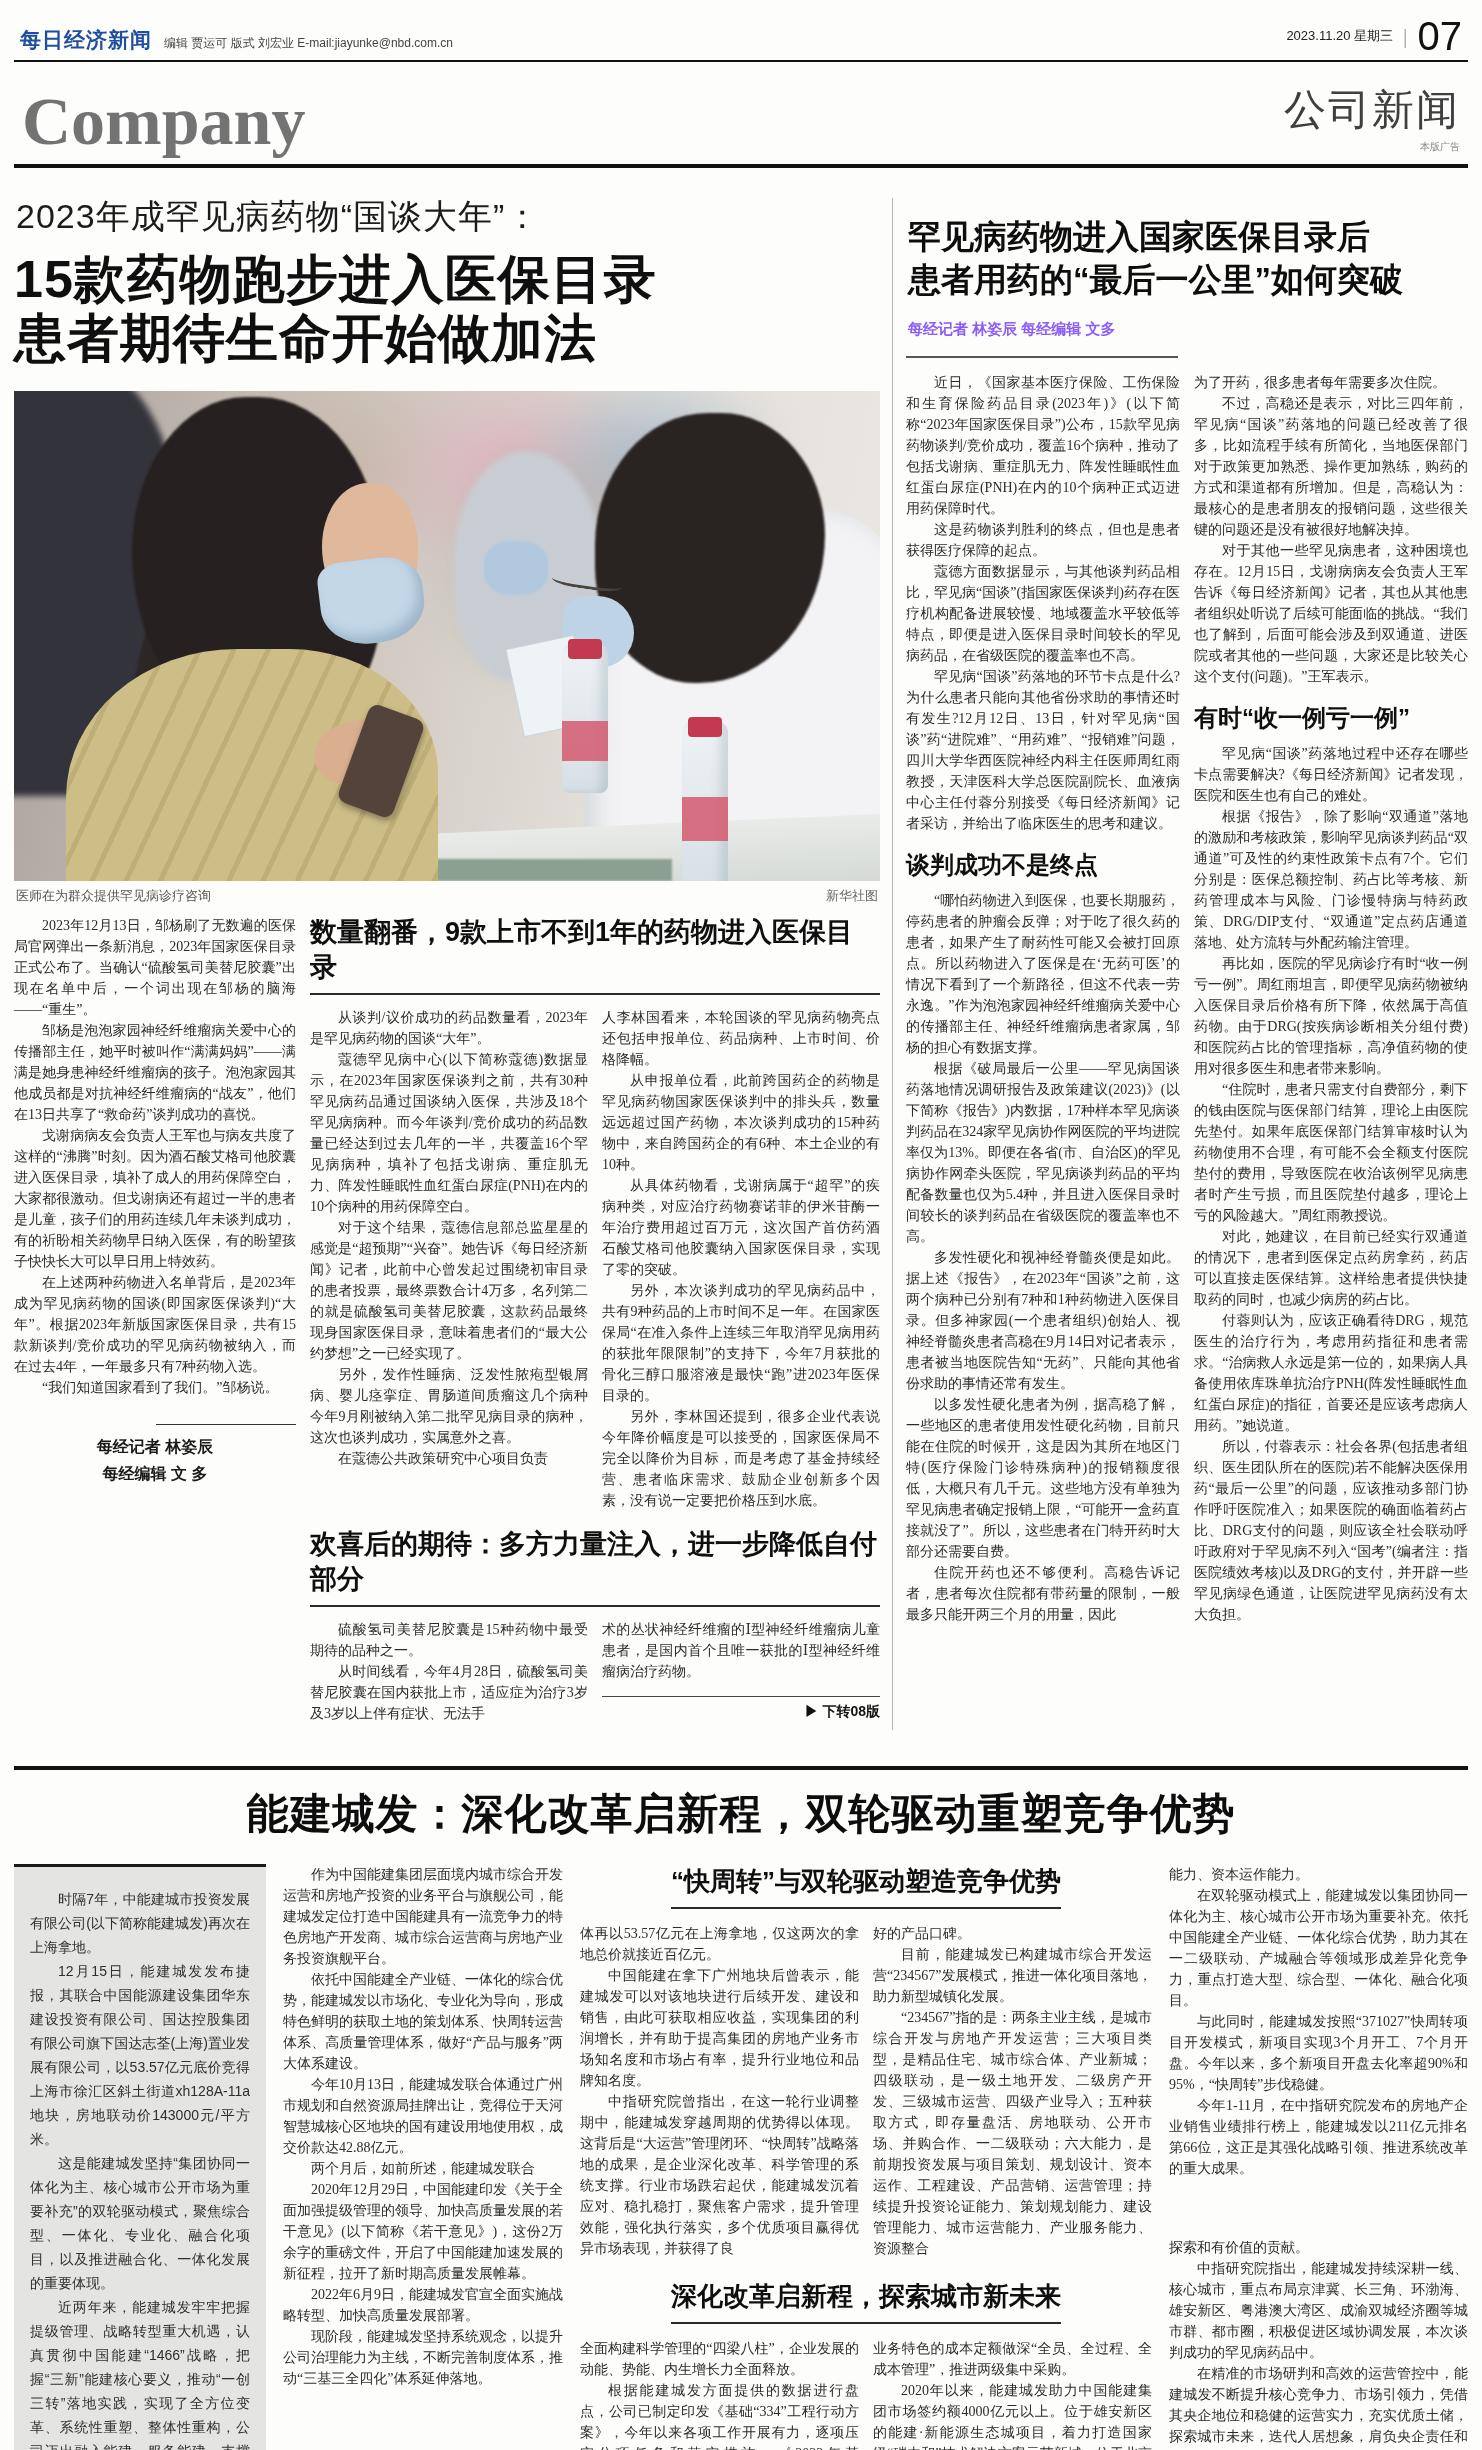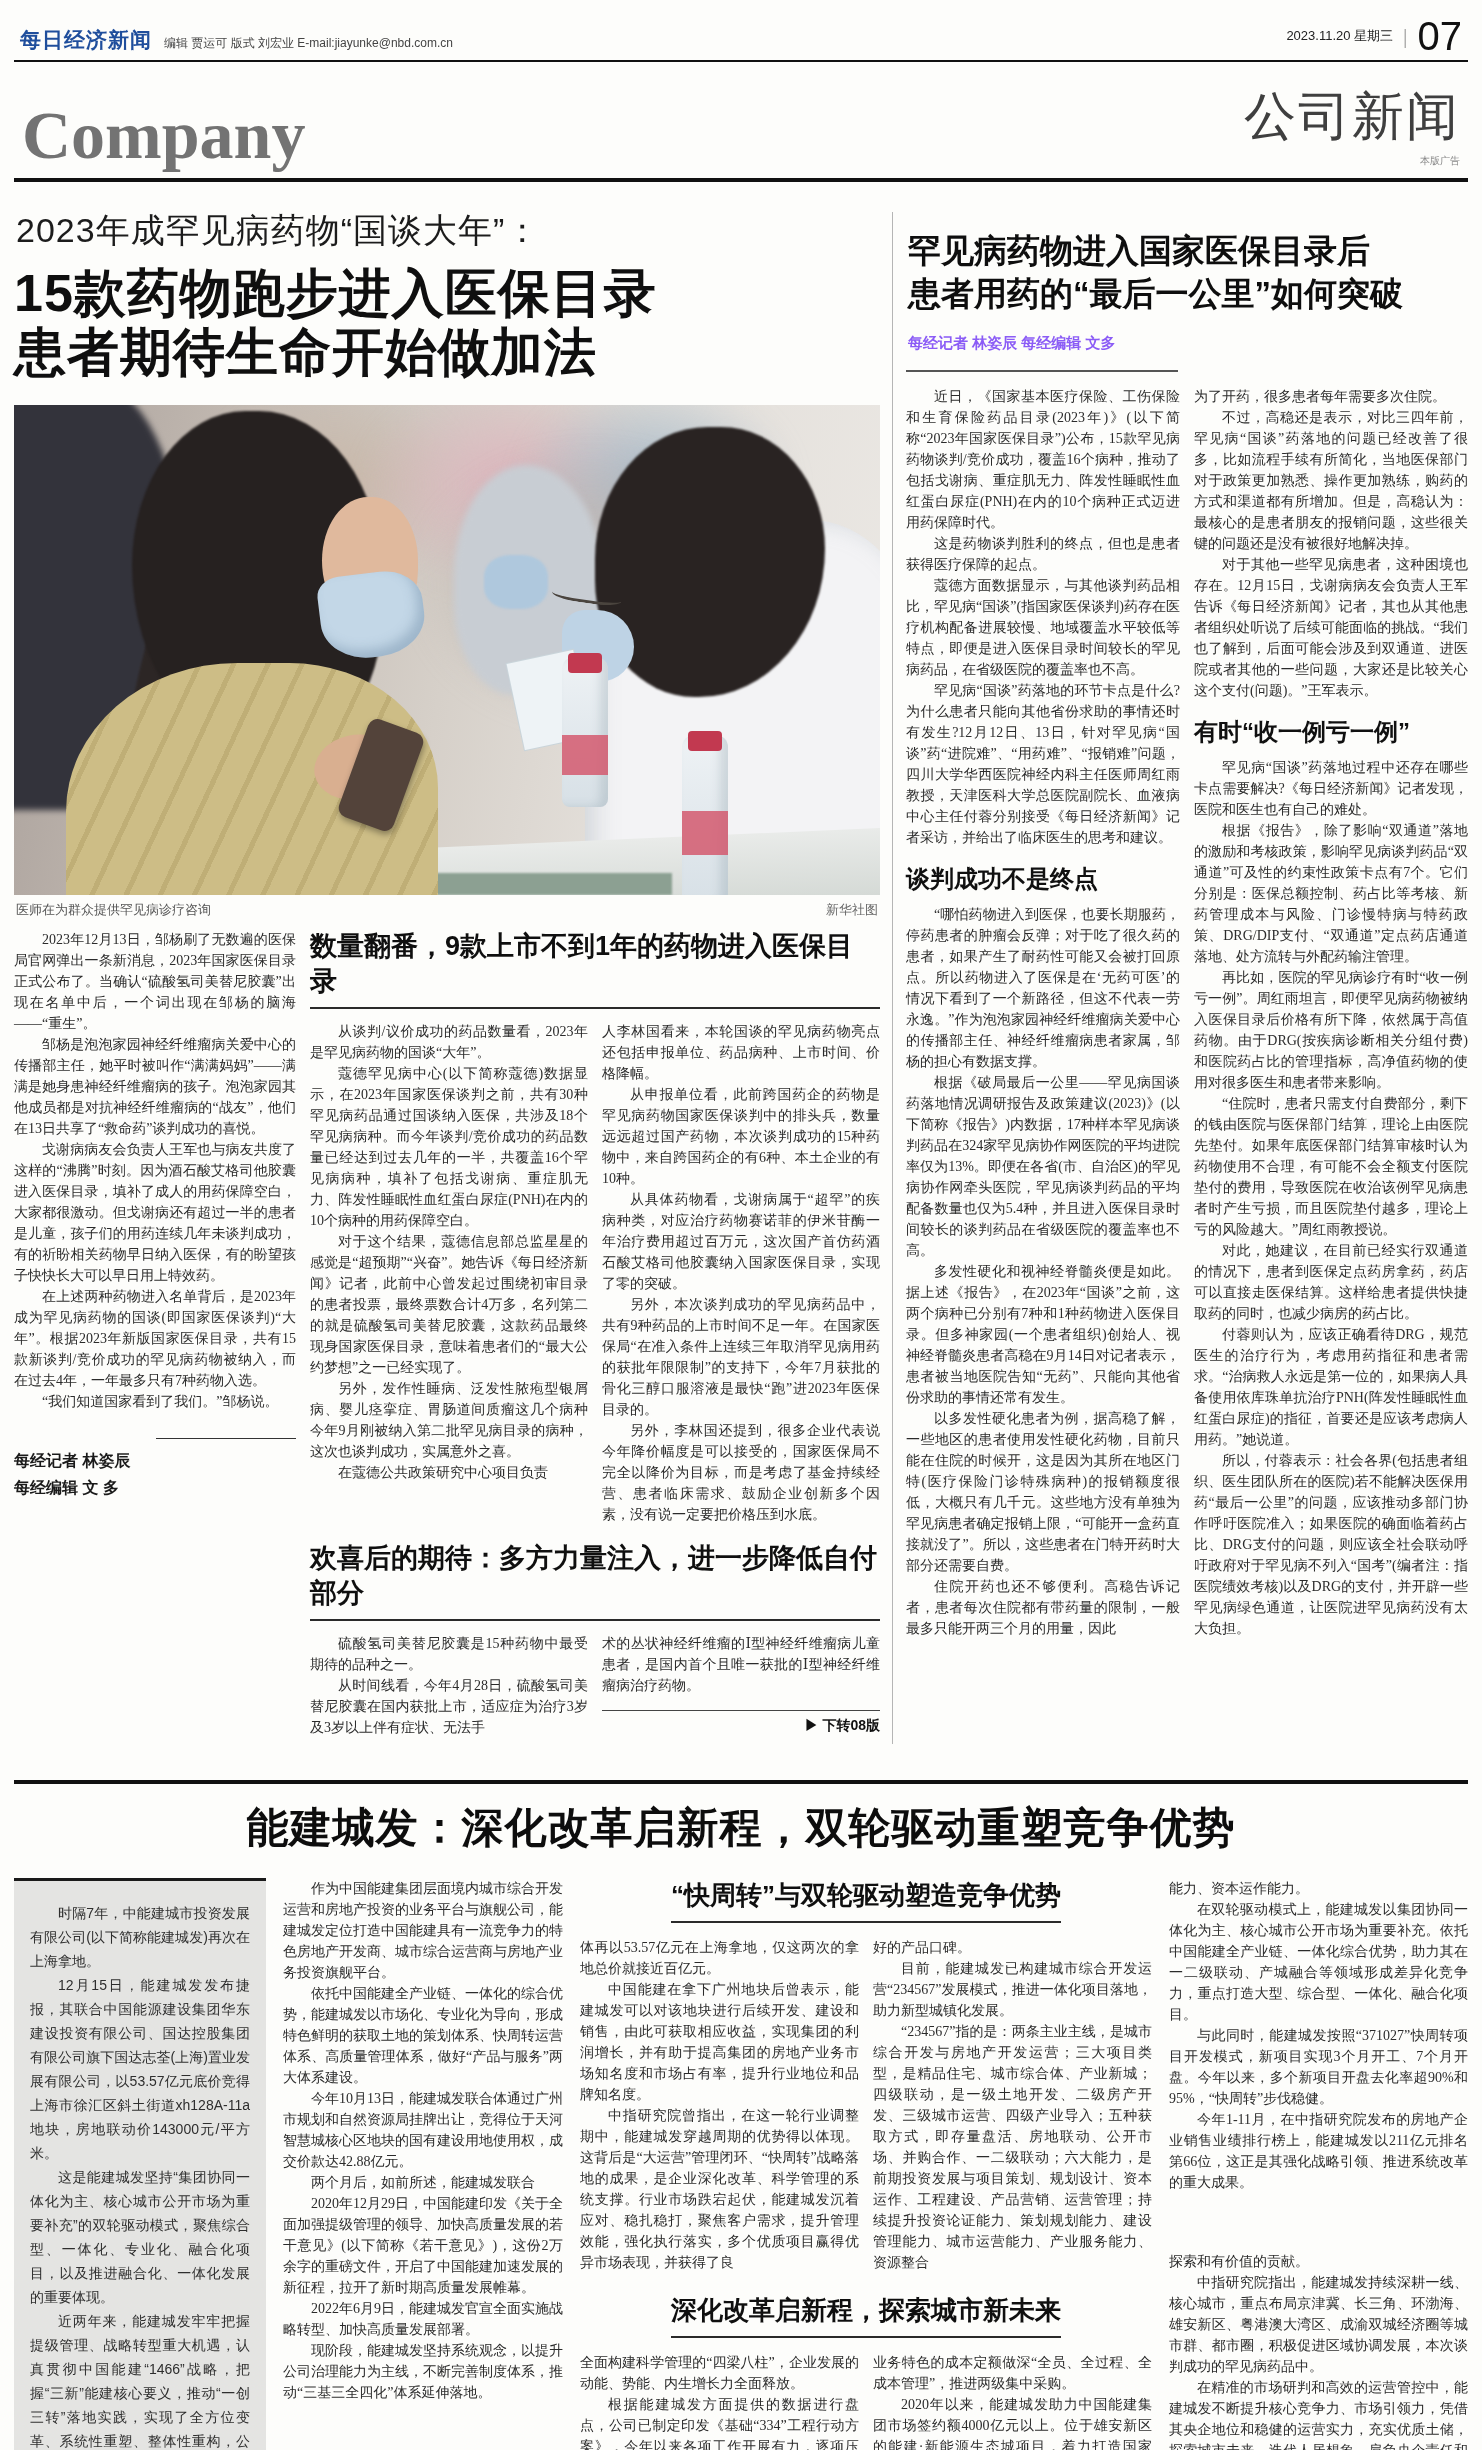--- a/index.html
+++ b/index.html
@@ -16,21 +16,21 @@
   .minfo { font-family:"Liberation Sans",sans-serif; font-size:12px; color:#444; }
   .m-right { display:flex; align-items:center; gap:10px; }
   .mdate { font-family:"Liberation Sans",sans-serif; font-size:13px; color:#222; }
   .msep { color:#999; font-size:22px; font-weight:200; }
   .mpage { font-family:"Liberation Sans",sans-serif; font-size:40px; color:#111; line-height:0.9; }
   .rule-thin { height:2px; background:#111; margin-bottom:14px; }
   
   .section-row { display:flex; justify-content:space-between; align-items:flex-end; padding:6px 8px 10px 8px; }
   .sec-en { font-family:"Liberation Serif",serif; font-weight:bold; font-size:68px; color:#737373; line-height:0.95; }
   .sec-cn-wrap { text-align:right; }
-  .sec-cn { font-family:"Liberation Sans",sans-serif; font-size:52px; font-weight:500; color:#3f3f3f; letter-spacing:2px; }
+  .sec-cn { font-family:"Liberation Sans",sans-serif; font-size:42px; font-weight:500; color:#3f3f3f; letter-spacing:2px; }
   .sec-note { font-family:"Liberation Sans",sans-serif; font-size:10px; color:#888; margin-top:2px; }
   .rule-thick { height:4px; background:#111; }
   
   .top-area { display:flex; padding-top:26px; }
   .left-article { width:866px; flex:none; }
   .v-rule { width:1px; background:#b5b5b5; margin:4px 13px 10px 12px; }
   .right-article { flex:1; min-width:0;margin-top:18px; }
   .kicker { font-family:"Liberation Sans",sans-serif; font-size:34px; color:#1c1c1c; letter-spacing:1px; margin:0 0 10px 2px; }
   .mainhead { font-family:"Liberation Sans",sans-serif; font-size:52px; line-height:1.14; font-weight:bold; color:#0f0f0f; letter-spacing:1px; margin-bottom:22px; }
   
@@ -73,21 +73,21 @@
   .cols-wrap { display:flex; gap:14px; }
   .col1 { width:282px; flex:none; display:flex; flex-direction:column; }
   .midwrap { flex:1; min-width:0; }
   .twocol { display:flex; gap:14px; }
   .twocol > div { flex:1; min-width:0; }
   .blocks p { font-size:14px; line-height:21px; text-align:justify; text-indent:2em; }
   .blocks p.c { text-indent:0; }
   .blocks h3 { font-family:"Liberation Sans",sans-serif; font-size:24px; font-weight:bold; color:#101010; line-height:1.25; margin:16px 0 10px 0; }
   .subhead-bar { font-family:"Liberation Sans",sans-serif; font-size:27px; font-weight:bold; color:#0f0f0f; line-height:1.3; border-bottom:2px solid #2a2a2a; padding-bottom:8px; margin-bottom:12px; }
   .subhead-bar + .twocol { margin-bottom:16px; }
-  .byline-block { margin-top:26px; font-family:"Liberation Sans",sans-serif; text-align:left; }
+  .byline-block { margin-top:26px; font-family:"Liberation Sans",sans-serif; text-align:center; }
   .byline-rule { width:140px; height:1px; background:#333; margin-left:auto; margin-bottom:8px; }
   .byline-line { font-size:16px; font-weight:bold; color:#1a1a1a; line-height:1.7; }
   .transfer { border-top:1px solid #444; margin-top:14px; padding-top:6px; text-align:right; font-family:"Liberation Sans",sans-serif; font-size:14px; font-weight:bold; color:#111; }
   
   .sidehead { font-family:"Liberation Sans",sans-serif; font-size:33px; font-weight:bold; line-height:1.3; color:#0e0e0e; margin:4px 0 18px 2px; }
   .side-byline { font-family:"Liberation Sans",sans-serif; font-size:15px; font-weight:bold; color:#8b5cf6; width:272px; border-bottom:2px solid #555; padding:0 0 17px 2px; margin-bottom:14px; }
   
   .rule-mid { height:4px; background:#111; margin-top:26px; }
   .bottom { padding-top:16px; }
   .bottomhead { font-family:"Liberation Sans",sans-serif; text-align:center; font-size:42px; font-weight:bold; color:#0d0d0d; letter-spacing:1px; margin-bottom:22px; }

